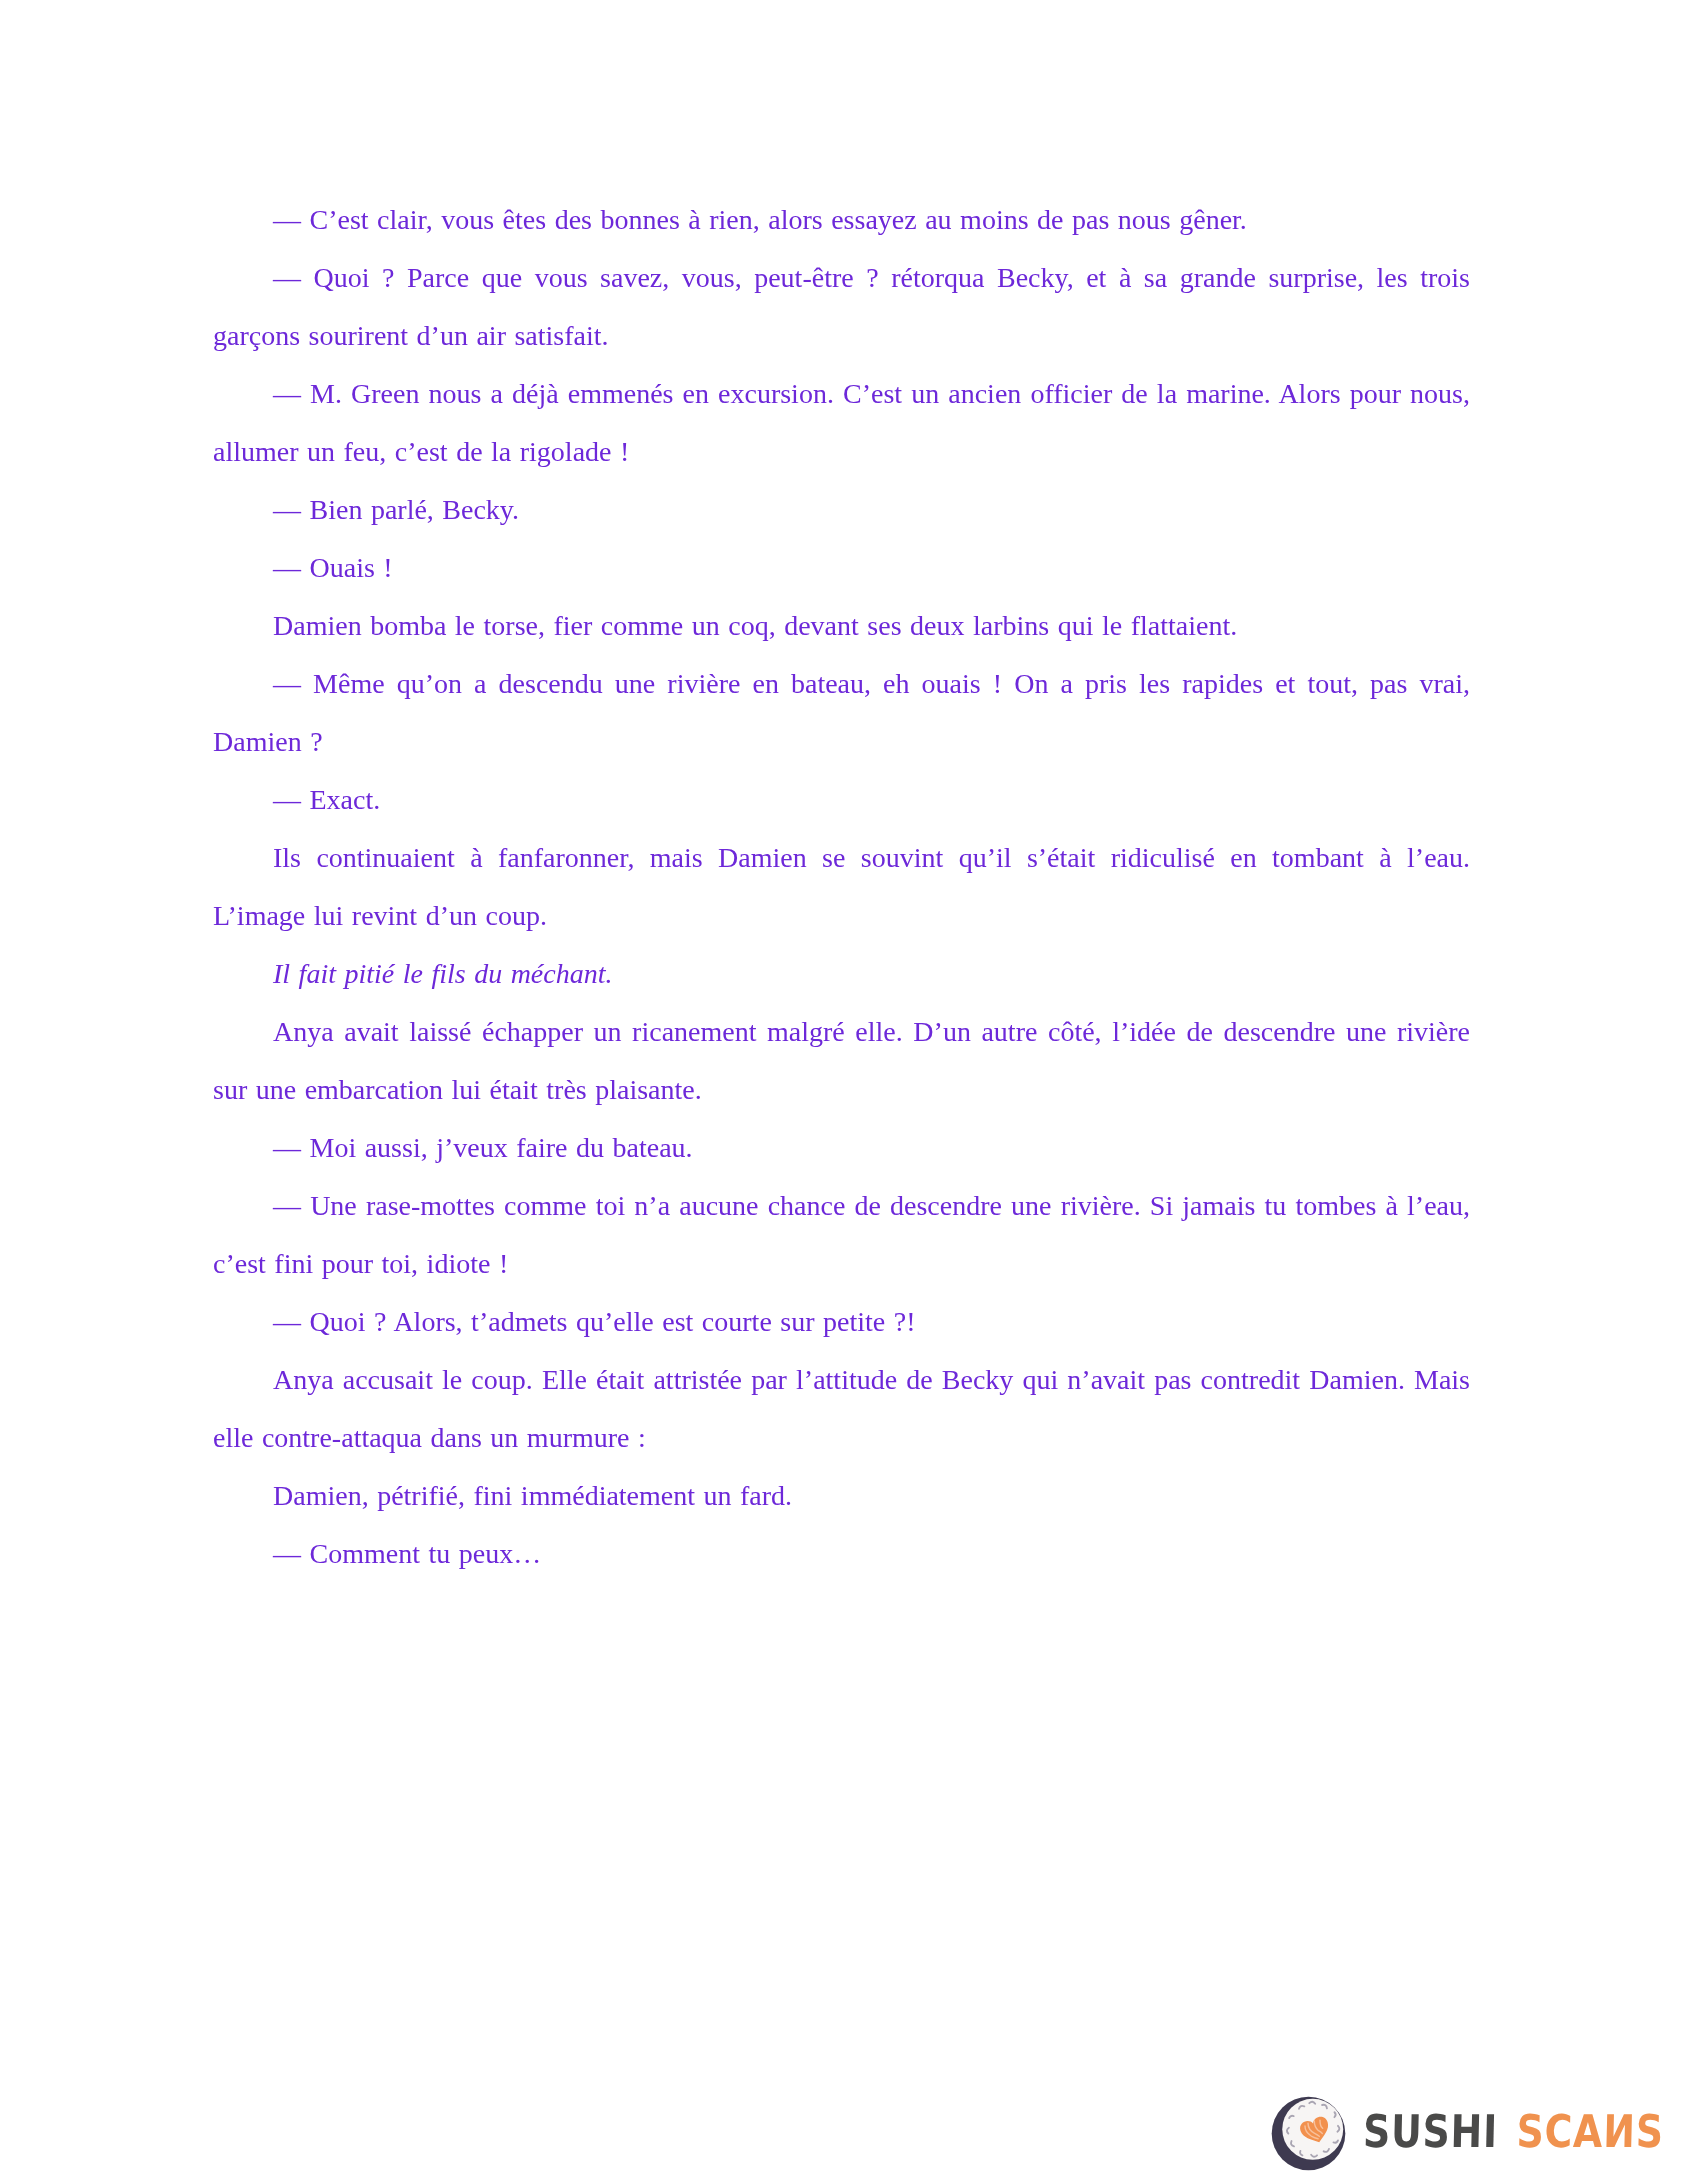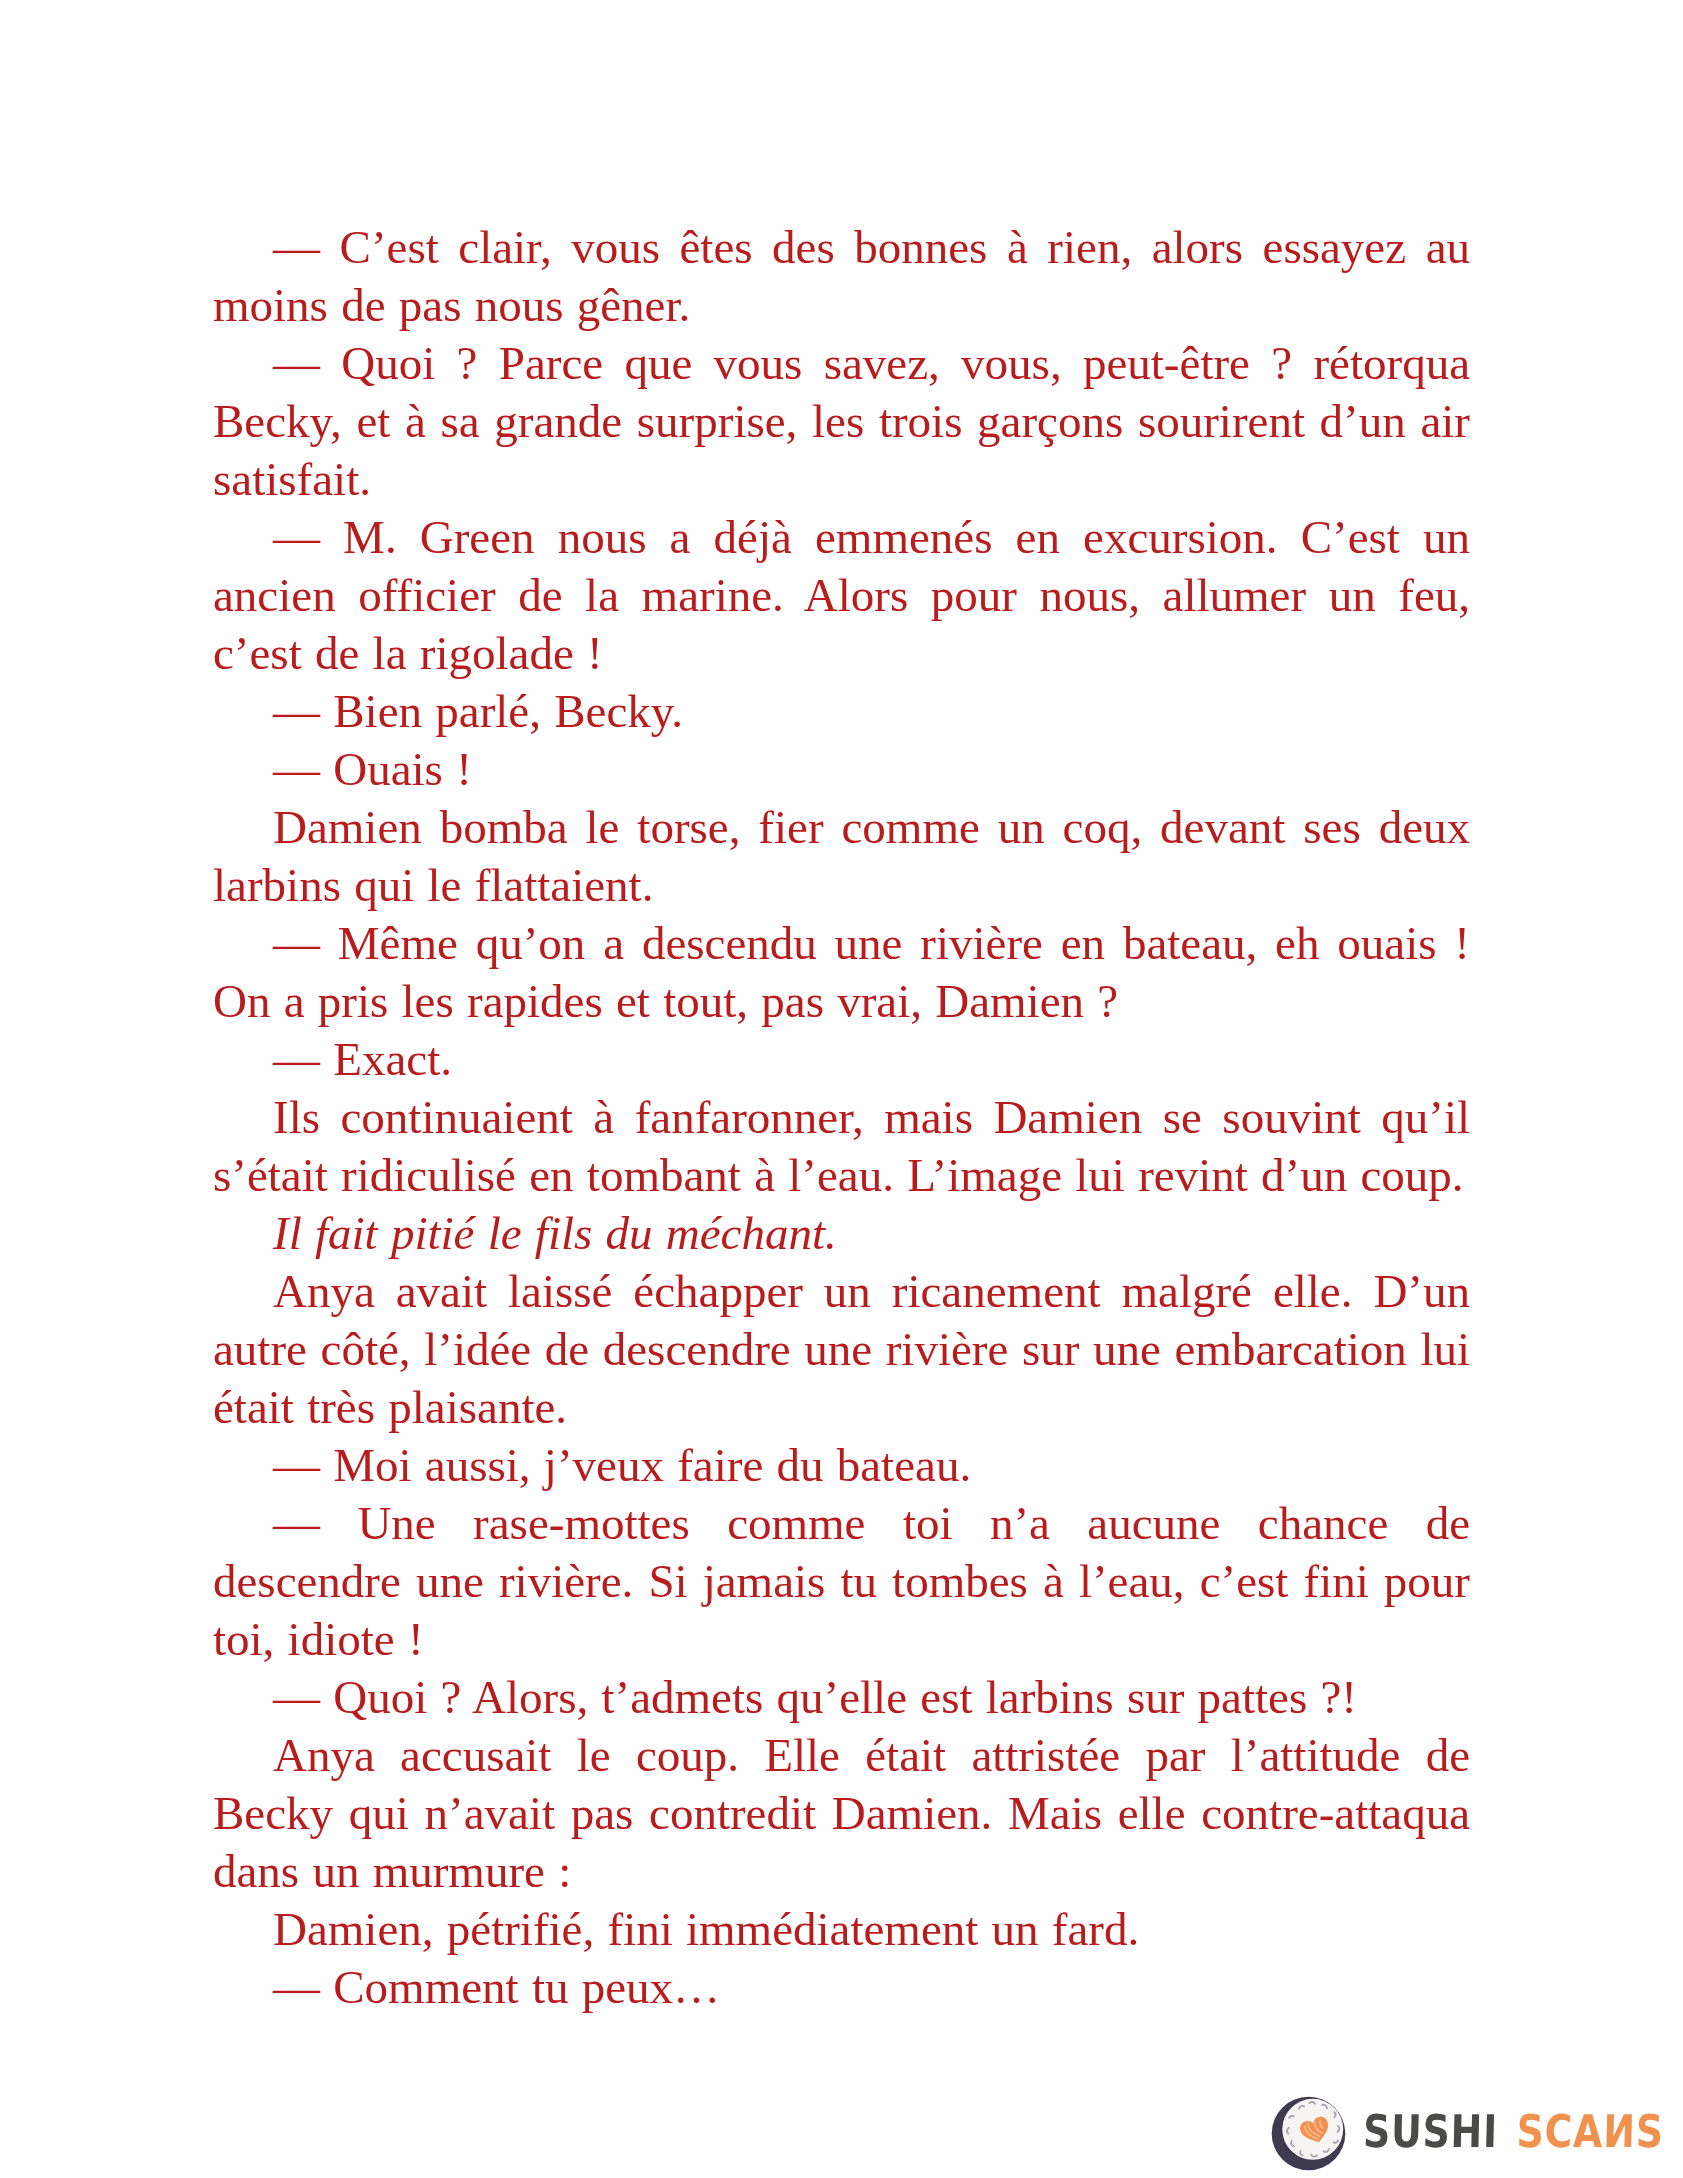--- a/index.html
+++ b/index.html
@@ -18,26 +18,25 @@
   .page {
     position: absolute;
     inset: 0;
     background: #ffffff;
   }
   .text-block {
     position: absolute;
     left: 213px;
     top: 191px;
     width: 1257px;
-    font-size: 47px;
+    font-size: 28px;
     line-height: 58px;
-    color: #b91c1c;
+    color: #6d28d9;
     text-align: justify;
     word-spacing: 1.5px;
-    margin-top: 27px;
   }
   .text-block p {
     margin: 0;
     padding: 0;
     text-indent: 60px;
   }
   .text-block p.thought {
     font-style: italic;
   }
   
@@ -83,21 +82,21 @@
     <p>— Bien parlé, Becky.</p>
     <p>— Ouais !</p>
     <p>Damien bomba le torse, fier comme un coq, devant ses deux larbins qui le flattaient.</p>
     <p>— Même qu’on a descendu une rivière en bateau, eh ouais ! On a pris les rapides et tout, pas vrai, Damien ?</p>
     <p>— Exact.</p>
     <p>Ils continuaient à fanfaronner, mais Damien se souvint qu’il s’était ridiculisé en tombant à l’eau. L’image lui revint d’un coup.</p>
     <p class="thought">Il fait pitié le fils du méchant.</p>
     <p>Anya avait laissé échapper un ricanement malgré elle. D’un autre côté, l’idée de descendre une rivière sur une embarcation lui était très plaisante.</p>
     <p>— Moi aussi, j’veux faire du bateau.</p>
     <p>— Une rase-mottes comme toi n’a aucune chance de descendre une rivière. Si jamais tu tombes à l’eau, c’est fini pour toi, idiote !</p>
-    <p>— Quoi ? Alors, t’admets qu’elle est larbins sur pattes ?!</p>
+    <p>— Quoi ? Alors, t’admets qu’elle est courte sur petite ?!</p>
     <p>Anya accusait le coup. Elle était attristée par l’attitude de Becky qui n’avait pas contredit Damien. Mais elle contre-attaqua dans un murmure :</p>
     <p>Damien, pétrifié, fini immédiatement un fard.</p>
     <p>— Comment tu peux…</p>
   </main>
 
   <div class="scan-logo">
     <svg class="roll" width="77" height="77" viewBox="0 0 91 91" aria-hidden="true">
 
       <circle cx="45.5" cy="45.5" r="43.5" fill="#3e3a50"></circle>
 

